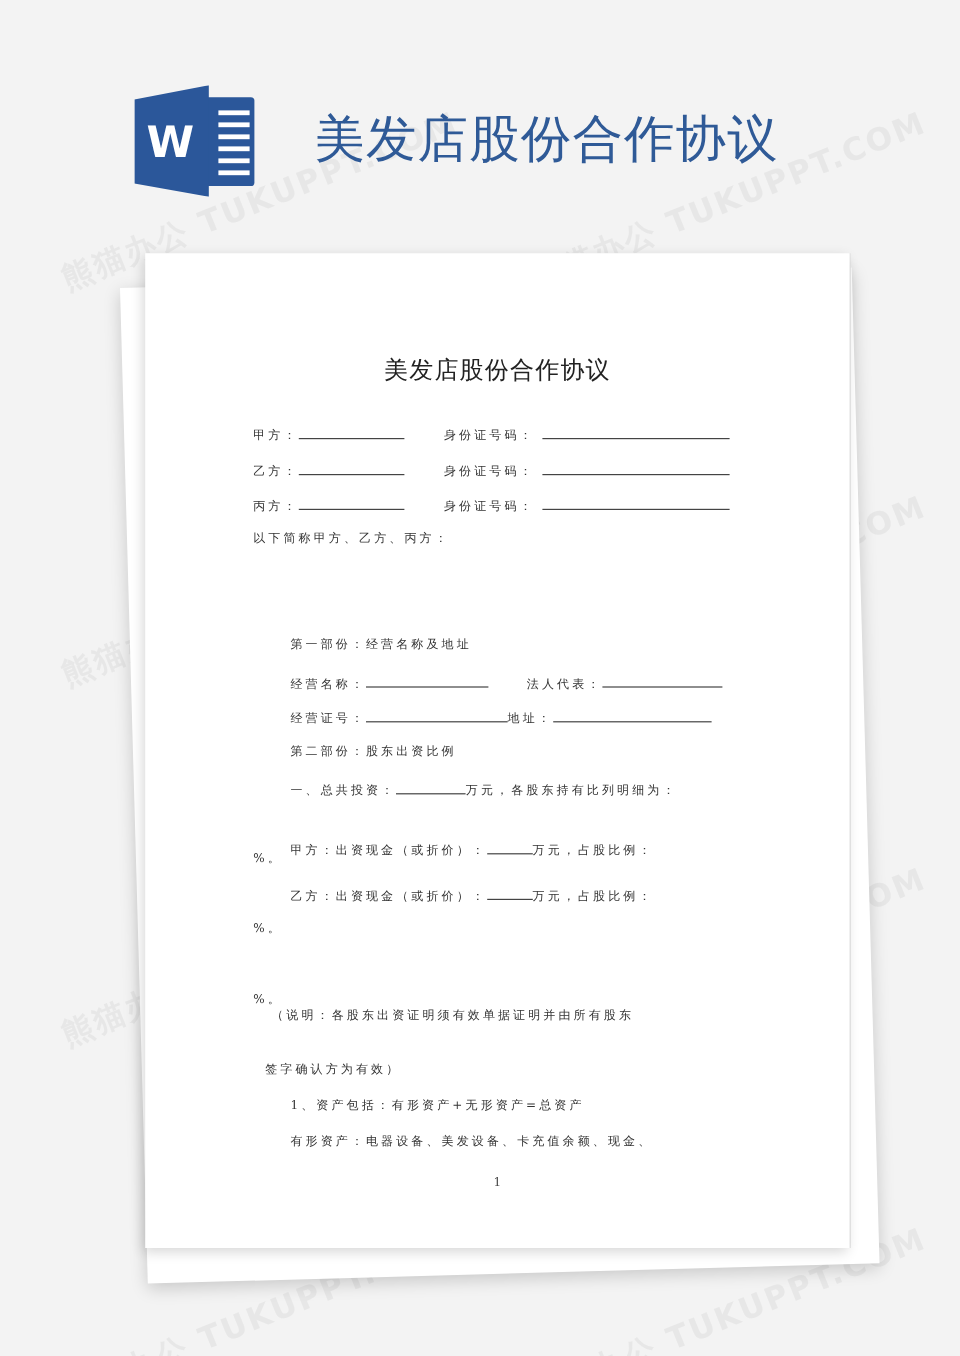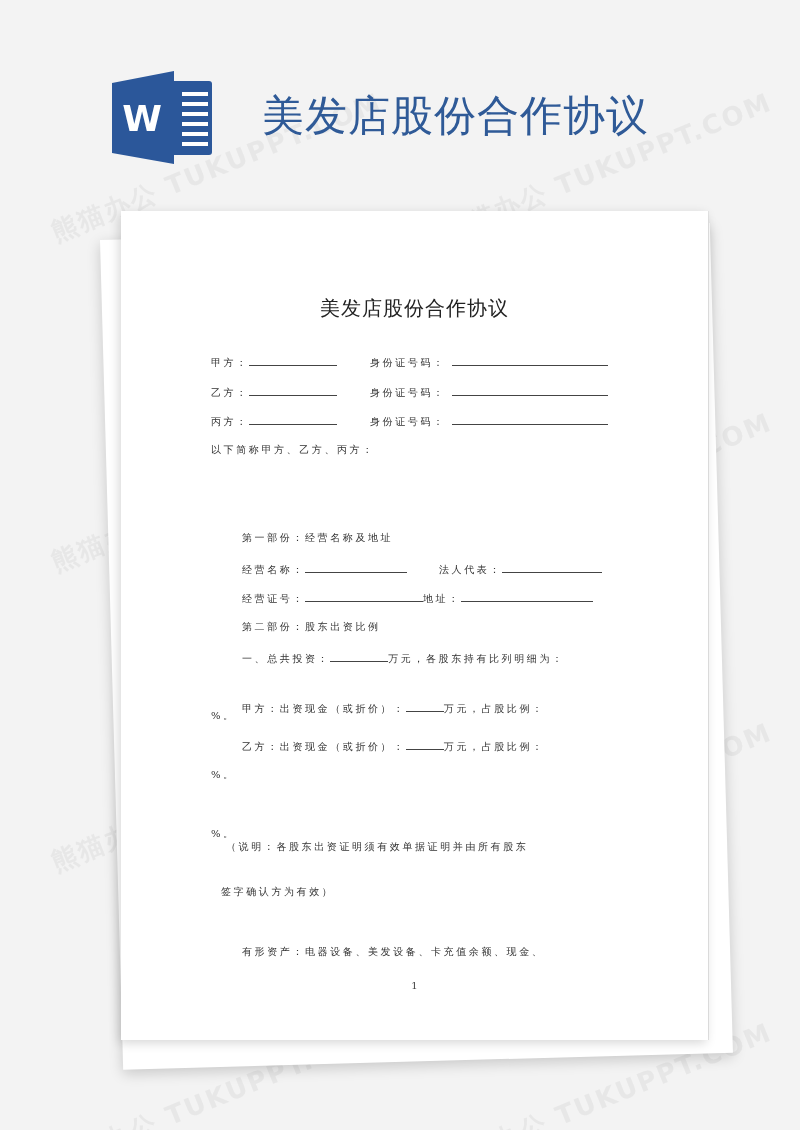--- a/index.html
+++ b/index.html
@@ -96,16 +96,17 @@
 
   <div class="ln" style="left:121px;top:524px;">
     <span>乙方：出资现金（或折价）：</span><span class="u" style="width:38px;margin:0;"></span><span>万元，占股比例：</span>
   </div>
   <div class="ln" style="left:90px;top:554px;">%。</div>
 
   <div class="ln" style="left:90px;top:613px;">%。</div>
 
   <div class="ln" style="left:105px;top:626px;">（说明：各股东出资证明须有效单据证明并由所有股东</div>
   <div class="ln" style="left:80px;top:671px;margin-left:20px;">签字确认方为有效）</div>
+  <div class="ln" style="left:121px;top:701px;">1、资产包括：有形资产+无形资产=总资产</div>
   <div class="ln" style="left:121px;top:731px;">有形资产：电器设备、美发设备、卡充值余额、现金、</div>
 
   <div class="pnum">1</div>
 </div>
 
 </body></html>

